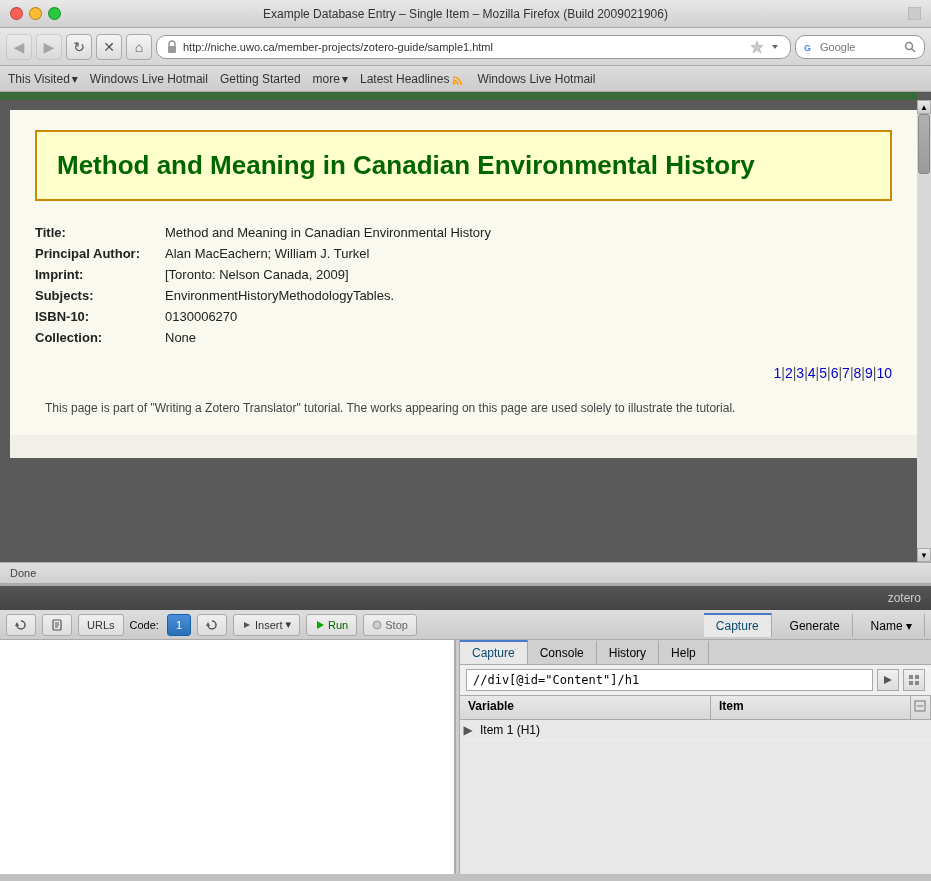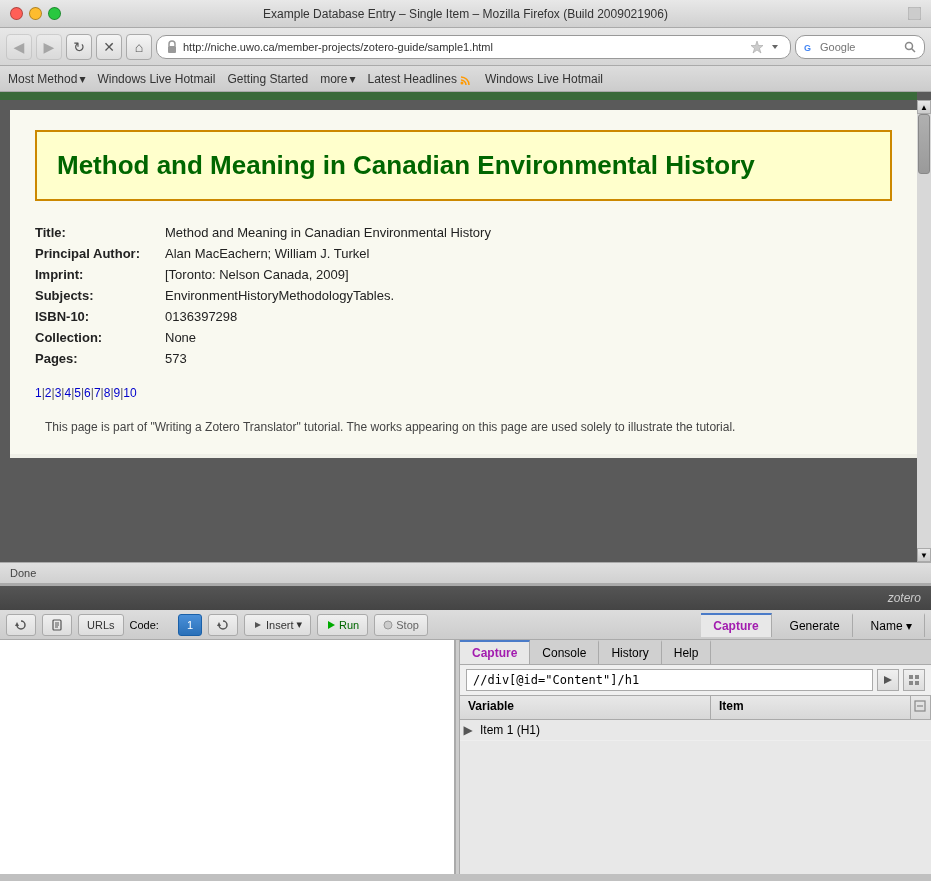--- a/index.html
+++ b/index.html
@@ -158,21 +158,21 @@
       color: #006600;
       font-size: 26px;
       font-weight: bold;
     }
     .metadata-table { margin-bottom: 20px; }
     .meta-row { display: flex; margin-bottom: 6px; font-size: 13px; }
     .meta-label { font-weight: bold; min-width: 130px; color: #222; }
     .meta-value { color: #222; }
     .meta-subjects { display: flex; flex-direction: row; }
 
-    .pagination { text-align: left; margin: 20px 0; font-size: 12px; }
+    .pagination { text-align: right; margin: 20px 0; font-size: 14px; }
     .page-link { color: #0000cc; text-decoration: none; }
     .page-sep { color: #555; }
 
     .footer-note { font-size: 12px; color: #444; margin-top: 10px; padding: 0 10px; }
 
     
     .status-bar {
       background: linear-gradient(to bottom, #e0e0e0, #d0d0d0);
       height: 22px;
       display: flex;
@@ -228,22 +228,22 @@
     .z-tab {
       padding: 4px 12px;
       font-size: 12px;
       cursor: pointer;
       border-right: 1px solid #aaa;
       border-top: 2px solid transparent;
     }
     .z-tab.active {
       background: #e8e8e8;
       border-top: 2px solid #4a7bc8;
-      color: #a21caf;
-      font-weight: bold;
+      color: #0c4a6e;
+      font-weight: normal;
     }
 
     .zotero-body {
       flex: 1;
       display: flex;
       overflow: hidden;
     }
     .zotero-left {
       width: 455px;
       border-right: 1px solid #aaa;
@@ -363,21 +363,21 @@
     <input class="search-input" type="text" placeholder="Google" style="">
     <svg width="12" height="12" viewBox="0 0 12 12">
       <circle cx="5" cy="5" r="3.5" fill="none" stroke="#888" stroke-width="1.5"></circle>
       <line x1="7.5" y1="7.5" x2="11" y2="11" stroke="#888" stroke-width="1.5"></line>
     </svg>
   </div>
 </div>
 
 <div class="bookmarks-bar">
   <div class="bm-item">
-    <span>Most Method</span>
+    <span>This Visited</span>
     <span>▾</span>
   </div>
   <div class="bm-item">
     <span>Windows Live Hotmail</span>
   </div>
   <div class="bm-item">
     <span>Getting Started</span>
   </div>
   <div class="bm-item">
     <span>more</span>
@@ -429,32 +429,28 @@
           <div class="meta-value meta-subjects">
             <span>Environment</span>
             <span>History</span>
             <span>Methodology</span>
             <span>Tables.</span>
           </div>
         </div>
 
         <div class="meta-row">
           <div class="meta-label">ISBN-10:</div>
-          <div class="meta-value">0136397298</div>
+          <div class="meta-value">0130006270</div>
         </div>
 
         <div class="meta-row">
           <div class="meta-label">Collection:</div>
           <div class="meta-value">None</div>
         </div>
 
-        <div class="meta-row">
-          <div class="meta-label">Pages:</div>
-          <div class="meta-value">573</div>
-        </div>
       </div>
 
       <div class="pagination">
         <a class="page-link" href="#">1</a><span class="page-sep">|</span><a class="page-link" href="#">2</a><span class="page-sep">|</span><a class="page-link" href="#">3</a><span class="page-sep">|</span><a class="page-link" href="#">4</a><span class="page-sep">|</span><a class="page-link" href="#">5</a><span class="page-sep">|</span><a class="page-link" href="#">6</a><span class="page-sep">|</span><a class="page-link" href="#">7</a><span class="page-sep">|</span><a class="page-link" href="#">8</a><span class="page-sep">|</span><a class="page-link" href="#">9</a><span class="page-sep">|</span><a class="page-link" href="#">10</a>
       </div>
 
       <div class="footer-note">This page is part of "Writing a Zotero Translator" tutorial. The works appearing on this page are used solely to illustrate the tutorial.</div>
     </div>
   </div>
 
@@ -467,21 +463,21 @@
   </div>
 </div>
 
 <div class="status-bar">
   <span>Done</span>
 </div>
 
 <div class="zotero-panel">
 
   <div class="zotero-header">
-    <span style="font-style:italic;margin-left:36px;">zotero</span>
+    <span style="margin-left:36px;">zotero</span>
   </div>
 
   <div class="zotero-toolbar">
 
     <div class="z-btn">
       <svg width="12" height="12" viewBox="0 0 12 12">
         <path d="M2 6 a4 4 0 1 0 4-4" fill="none" stroke="#555" stroke-width="1.5"></path>
         <polygon points="2,3 0,7 4,7" fill="#555"></polygon>
       </svg>
     </div>
@@ -492,21 +488,21 @@
         <line x1="4" y1="4" x2="8" y2="4" stroke="#555" stroke-width="1"></line>
         <line x1="4" y1="6" x2="8" y2="6" stroke="#555" stroke-width="1"></line>
         <line x1="4" y1="8" x2="7" y2="8" stroke="#555" stroke-width="1"></line>
       </svg>
     </div>
 
     <div class="z-btn">
       <span>URLs</span>
     </div>
 
-    <div style="display:flex;align-items:center;gap:19px;">
+    <div style="display:flex;align-items:center;gap:8px;">
       <span style="font-size:11px;">Code:</span>
       <div class="z-btn active">
         <span>1</span>
       </div>
     </div>
 
     <div class="z-btn">
       <svg width="12" height="12" viewBox="0 0 12 12">
         <path d="M2 6 a4 4 0 1 0 4-4" fill="none" stroke="#555" stroke-width="1.5"></path>
         <polygon points="2,3 0,7 4,7" fill="#555"></polygon>

